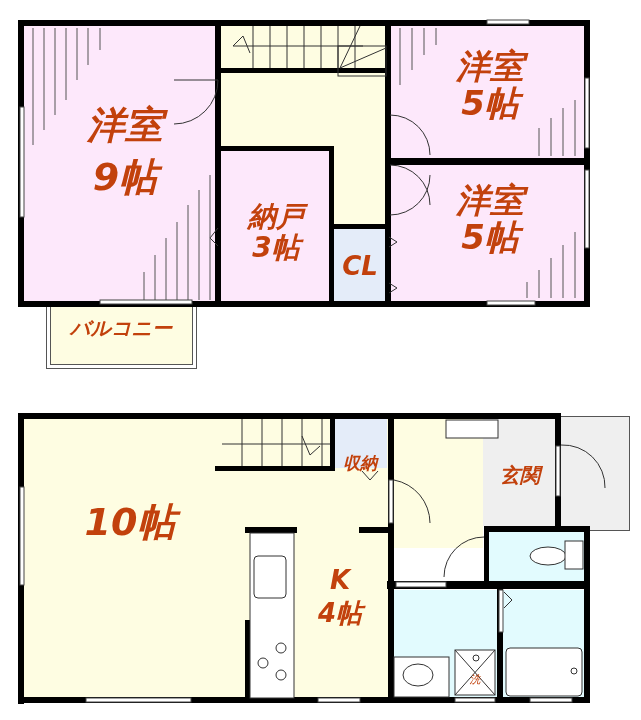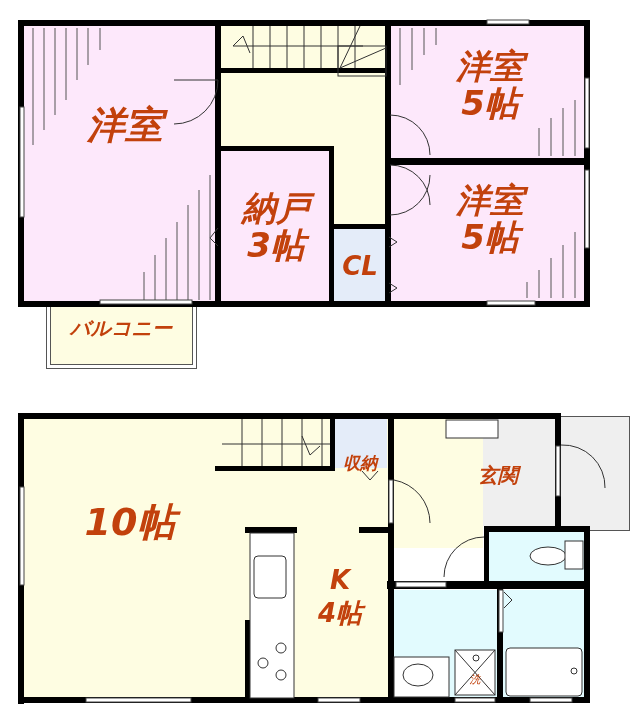--- a/index.html
+++ b/index.html
@@ -94,22 +94,23 @@
       <rect x="100" y="300" width="92" height="4"></rect>
       <rect x="487" y="20" width="42" height="4"></rect>
       <rect x="585" y="78" width="4" height="70"></rect>
       <rect x="585" y="170" width="4" height="78"></rect>
       <rect x="487" y="301" width="48" height="4"></rect>
     </g>
   </svg>
 
   <div class="lbl" style="left:70px;top:105px;width:110px;font-size:38px;">
     <div>洋室</div>
-  </div>
-  <div class="lbl" style="left:228px;top:190px;width:96px;font-size:34px;text-align:center;">
+      <div style="margin-top:10px;">9帖</div>
+  </div>
+  <div class="lbl" style="left:228px;top:202px;width:96px;font-size:28px;text-align:center;">
     <div>納戸</div>
       <div>3帖</div>
   </div>
   <div class="lbl" style="left:334px;top:252px;width:52px;font-size:26px;">CL</div>
   <div class="lbl" style="left:430px;top:48px;width:120px;font-size:34px;">
     <div>洋室</div>
       <div>5帖</div>
   </div>
   <div class="lbl" style="left:430px;top:182px;width:120px;font-size:34px;">
     <div>洋室</div>
@@ -195,15 +196,15 @@
   </svg>
 
   <div class="lbl" style="left:70px;top:488px;width:120px;font-size:38px;">
       <div style="margin-top:14px;">10帖</div>
   </div>
   <div class="lbl" style="left:300px;top:566px;width:80px;font-size:26px;">
     <div>K</div>
       <div style="margin-top:4px;">4帖</div>
   </div>
   <div class="lbl" style="left:333px;top:454px;width:54px;font-size:17px;">収納</div>
-  <div class="lbl" style="left:464px;top:464px;width:68px;font-size:20px;">玄関</div>
+  <div class="lbl" style="left:486px;top:464px;width:68px;font-size:20px;">玄関</div>
   <div class="lbl" style="left:460px;top:674px;width:30px;font-size:11px;font-weight:normal;">洗</div>
 </div>
 
 </body></html>

